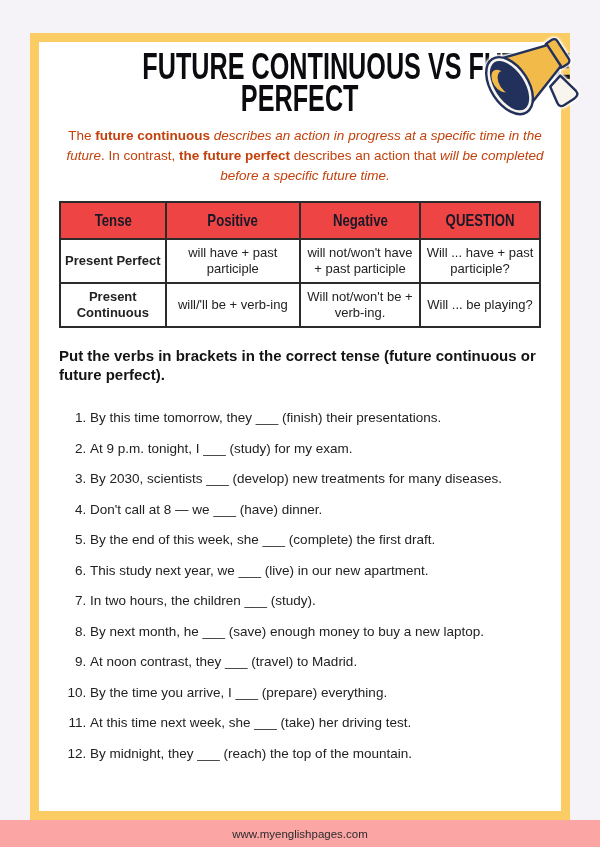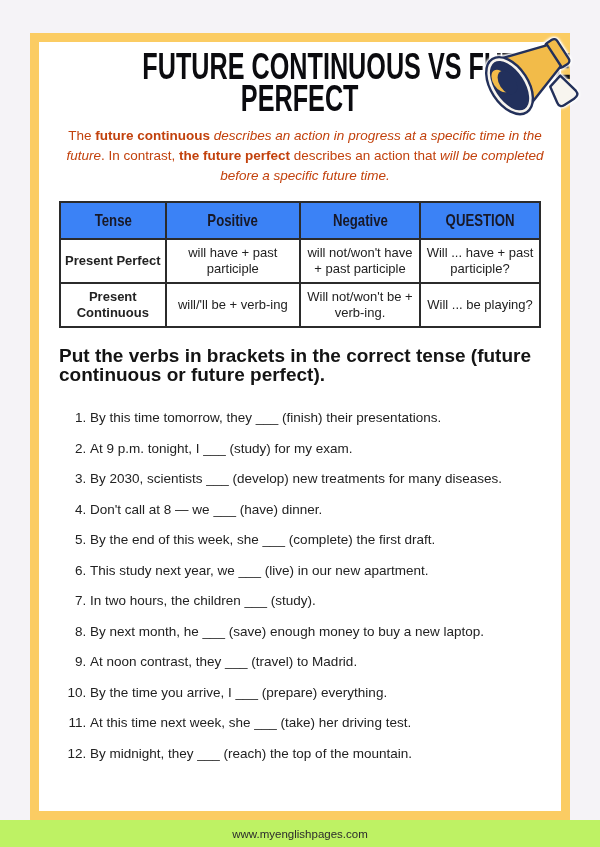--- a/index.html
+++ b/index.html
@@ -48,21 +48,21 @@
     width:100%;
     border-collapse:collapse;
     margin-top:15px;
   }
   table.grammar th, table.grammar td {
     border:2px solid #2b2b2b;
     text-align:center;
     vertical-align:middle;
   }
   table.grammar th {
-    background:#3b82f6;
+    background:#ef4444;
     height:37px;
     padding:2px;
   }
   .th-text {
     display:inline-block;
     font-weight:bold;
     font-size:16.5px;
     color:#181826;
     transform:scaleX(0.8);
     white-space:nowrap;
@@ -77,42 +77,42 @@
   }
   td.tense { font-weight:bold; font-size:13.5px; line-height:17px; }
   td.small { font-size:11px; line-height:14px; }
   .col-tense { width:22%; } .col-pos { width:28%; } .col-neg { width:25%; } .col-q { width:25%; }
 
   
   .instruction {
     margin-top:18px;
     width:478px;
     font-weight:bold;
-    font-size:19px;
+    font-size:15px;
     line-height:19px;
     color:#141414;
   }
 
   
   ol.exercises {
     margin:26px 0 0 0;
     padding-left:31px;
     color:#222222;
   }
   ol.exercises li {
     font-size:13.5px;
     line-height:15px;
     margin-bottom:15.5px;
   }
 
   
   .footer {
     position:absolute; left:0; bottom:0;
     width:600px; height:27px;
-    background:#bef264;
+    background:#fca5a5;
     display:flex; align-items:center; justify-content:center;
     font-size:11.5px;
     color:#2b2b2b;
   }
 
   
   .megaphone {
     position:absolute; left:482px; top:28px;
     width:100px; height:96px;
     z-index:5;

